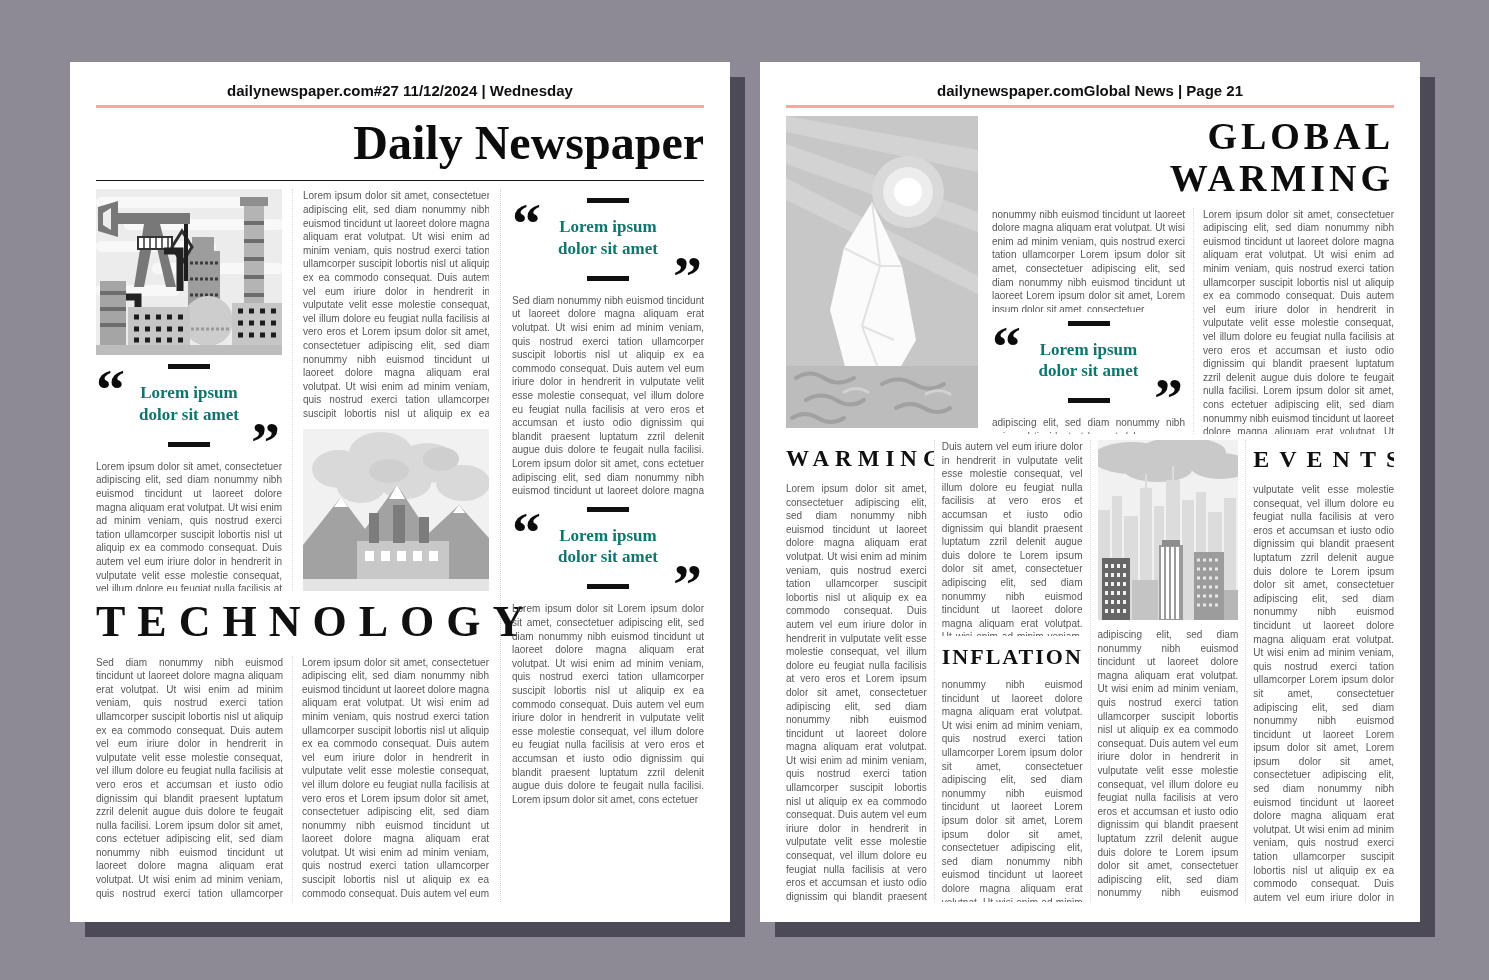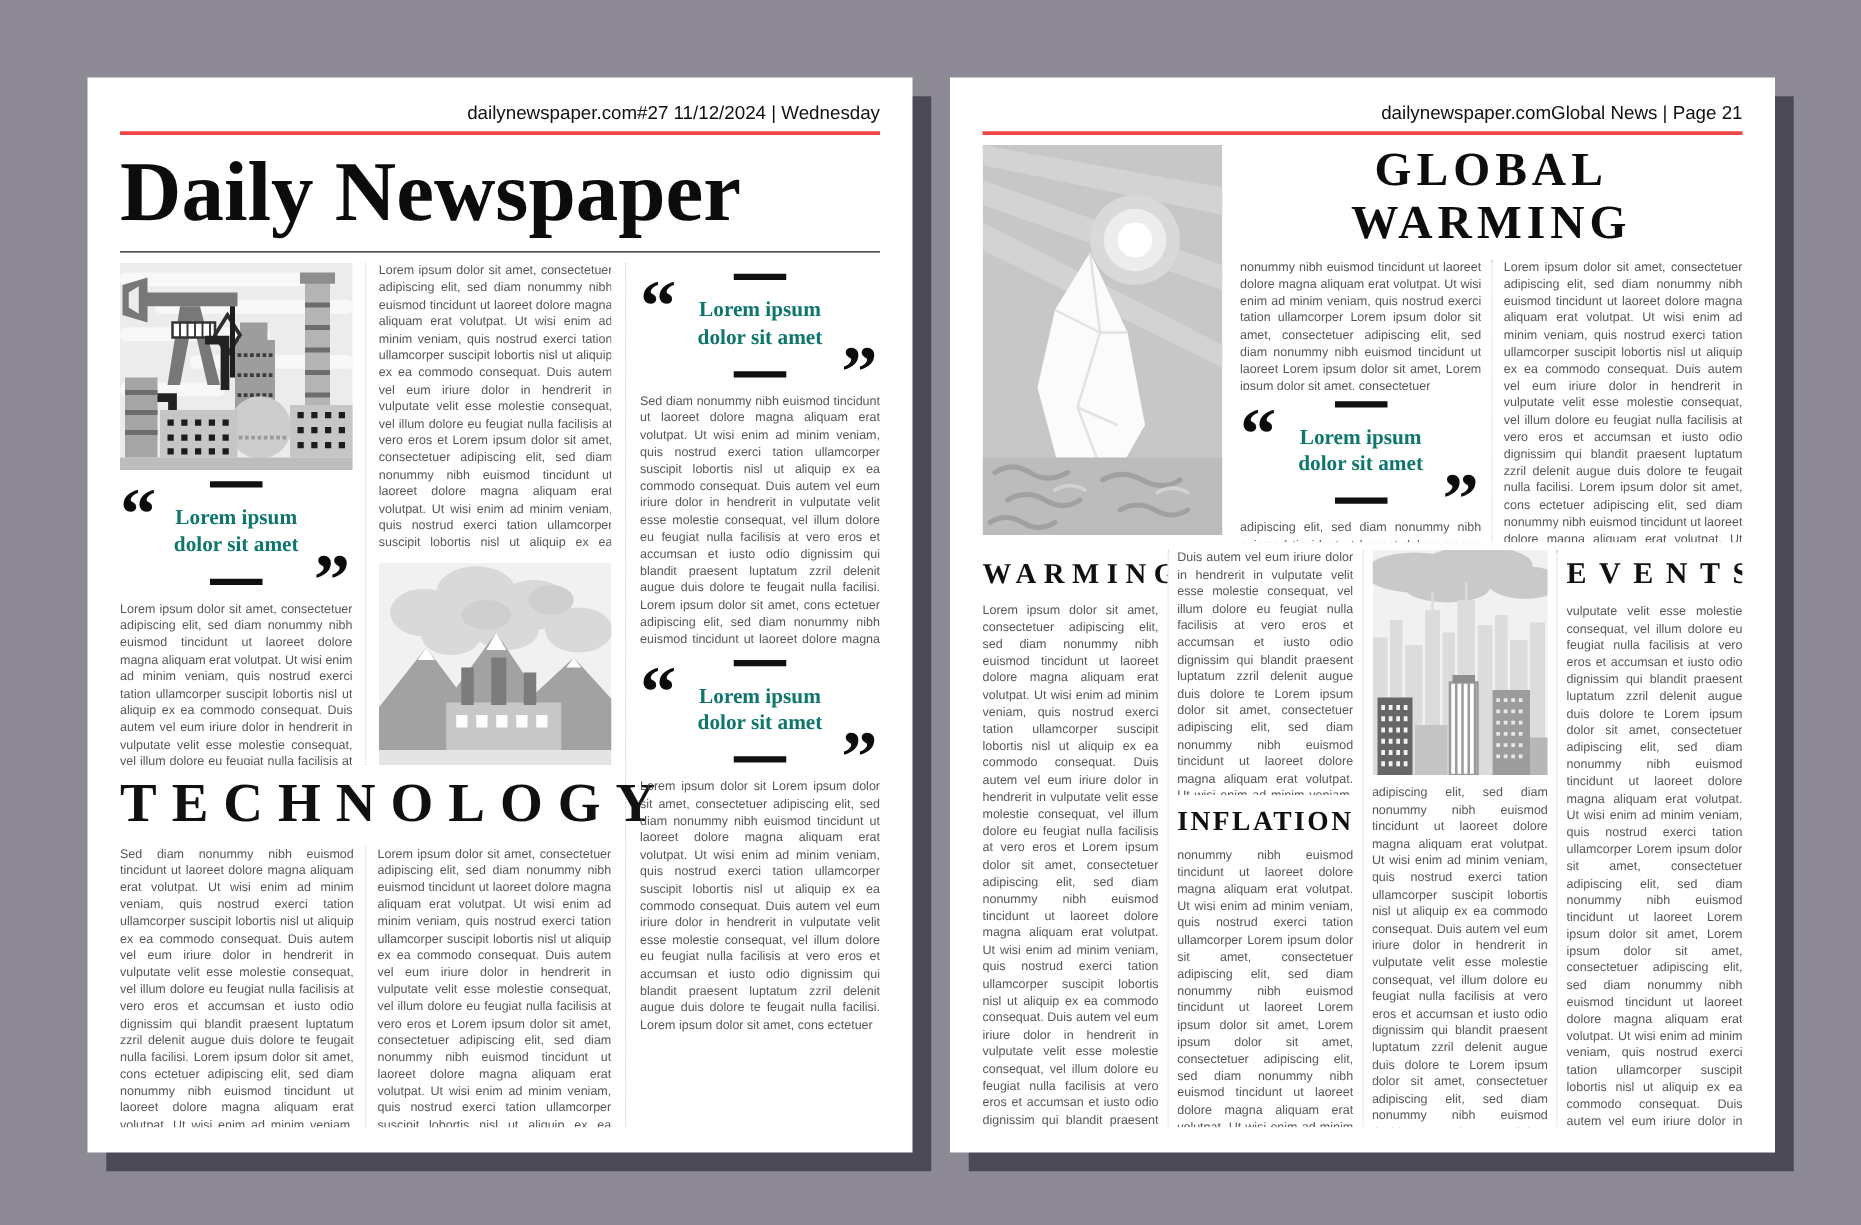--- a/index.html
+++ b/index.html
@@ -2,22 +2,22 @@
 <html><head>
 <meta charset="utf-8">
 <style>
   *{box-sizing:border-box;margin:0;padding:0}
   html,body{width:1489px;height:980px}
   body{background:#8d8a96;font-family:"Liberation Sans","DejaVu Sans",sans-serif;position:relative;overflow:hidden}
   .stage{position:absolute;inset:0}
   .page{position:absolute;top:62px;width:660px;height:860px;background:#ffffff;box-shadow:15px 15px 0 0 #4c4a56;padding:20px 26px;display:flex;flex-direction:column}
   .left-page{left:70px}
   .right-page{left:760px}
-  .pg-header{display:flex;justify-content:flex-end;align-items:flex-end;font-size:15px;font-weight:normal;color:#101010;padding-bottom:6px;border-bottom:3px solid #ef4444}
-  .masthead{font-family:"Liberation Serif","DejaVu Serif",serif;font-weight:bold;font-size:68px;line-height:1.05;text-align:left;color:#0c0c0c;padding:10px 0 12px;border-bottom:1px solid #161616;letter-spacing:0px}
+  .pg-header{display:flex;justify-content:center;align-items:flex-end;font-size:15px;font-weight:bold;color:#101010;padding-bottom:6px;border-bottom:3px solid #fca5a5}
+  .masthead{font-family:"Liberation Serif","DejaVu Serif",serif;font-weight:bold;font-size:48px;line-height:1.05;text-align:right;color:#0c0c0c;padding:10px 0 12px;border-bottom:1px solid #161616;letter-spacing:0px}
   .bt{font-size:10px;line-height:1.36;color:#575757;text-align:justify}
   .grow{flex:1;overflow:hidden}
   .fig{flex:none;overflow:hidden}
   .fig svg{display:block}
   
   .l-cols{display:flex;flex:1;overflow:hidden;margin-top:8px}
   .l-zone2{width:405px;display:flex;flex-direction:column;padding-right:11px;border-right:1px dotted #cfcfcf}
   .l-row-top{display:flex;height:402px;overflow:hidden}
   .l-c1{width:197px;padding-right:10px;border-right:1px dotted #d8d8d8;display:flex;flex-direction:column}
   .l-c2{flex:1;padding-left:10px;display:flex;flex-direction:column}
@@ -34,21 +34,21 @@
   .pullquote{flex:none;padding:2px 0 6px}
   .pq-rule{width:42px;height:5px;background:#101010;margin:7px auto}
   .pq-body{position:relative;text-align:center;padding:6px 22px 10px}
   .pq-text{display:inline-block;max-width:118px;font-family:"Liberation Serif","DejaVu Serif",serif;font-weight:bold;font-size:17px;line-height:1.25;color:#0f766e}
   .pq-open,.pq-close{position:absolute;font-family:"Liberation Serif","DejaVu Serif",serif;font-weight:bold;font-size:58px;line-height:0;color:#0b0b0b}
   .pq-open{left:0;top:14px}
   .pq-close{right:2px;bottom:-8px}
   
   .r-top{display:flex;height:318px;margin-top:8px;flex:none;overflow:hidden}
   .r-top-right{flex:1;padding-left:14px;display:flex;flex-direction:column;overflow:hidden}
-  .headline{font-family:"Liberation Serif","DejaVu Serif",serif;font-weight:bold;font-size:38px;letter-spacing:4px;text-align:center;color:#0d0d0d;margin:0 0 8px;line-height:1.1}
+  .headline{font-family:"Liberation Serif","DejaVu Serif",serif;font-weight:bold;font-size:38px;letter-spacing:4px;text-align:right;color:#0d0d0d;margin:0 0 8px;line-height:1.1}
   .r-top-cols{display:flex;flex:1;overflow:hidden}
   .r-tc1{width:50%;padding-right:8px;display:flex;flex-direction:column}
   .r-tc2{width:50%;padding-left:9px;border-left:1px dotted #d8d8d8;display:flex;flex-direction:column}
   .fixed1{height:104px;overflow:hidden;flex:none}
   .r-bottom{display:flex;flex:1;margin-top:6px;overflow:hidden}
   .r-bc{flex:1;display:flex;flex-direction:column;padding:0 7px;overflow:hidden}
   .r-bc:first-child{padding-left:0}
   .r-bc:last-child{padding-right:0}
   .vsep{border-left:1px dotted #d8d8d8}
   .culture{font-size:23px;letter-spacing:6px;margin:6px 0 10px}

